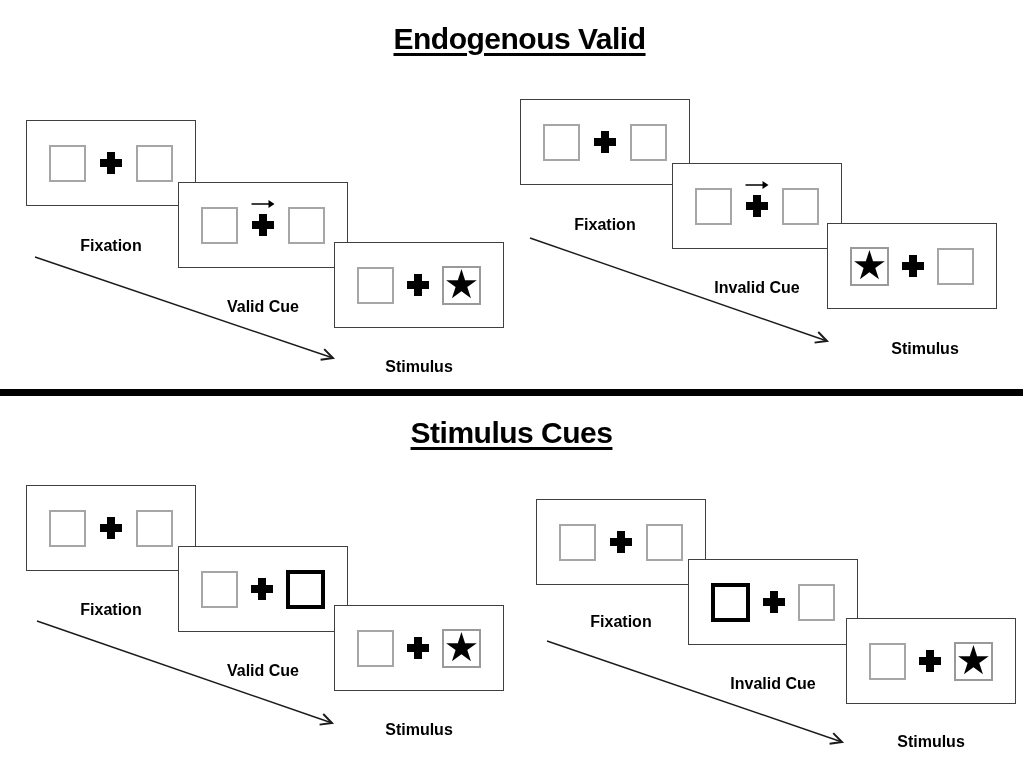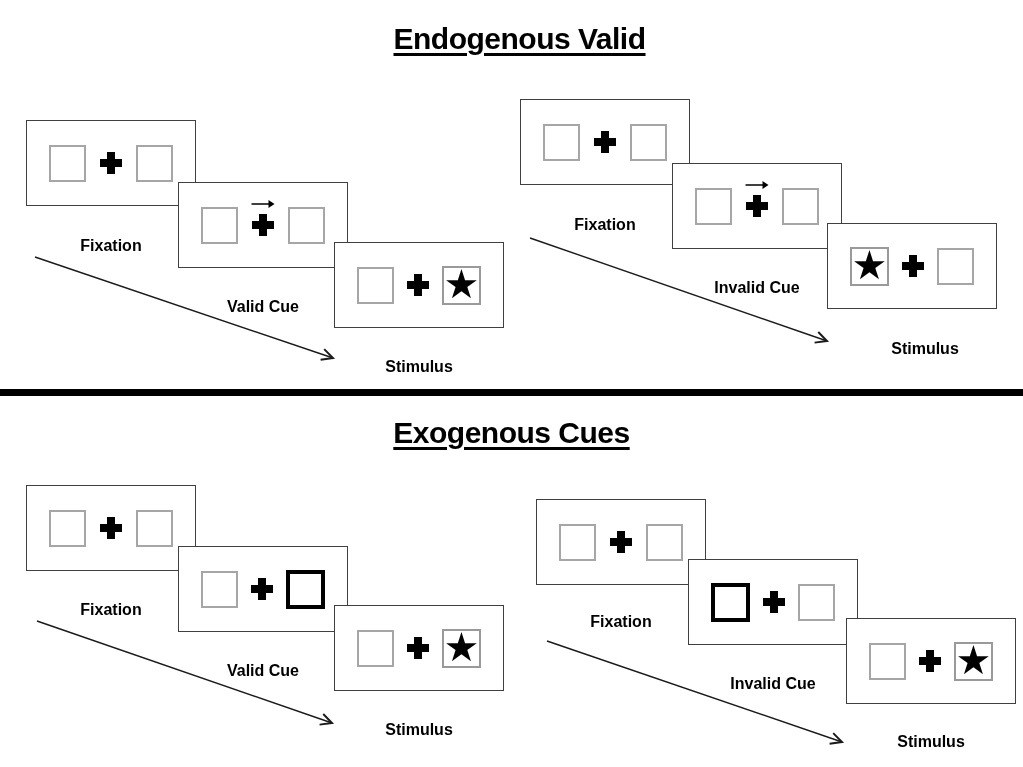--- a/index.html
+++ b/index.html
@@ -107,21 +107,21 @@
     <span class="star">★</span>
   </div>
   <div class="plus"></div>
   <div class="sq"></div>
 </div>
 <div class="plabel" style="left:840px;top:320px;">Stimulus</div>
 
 <div class="divider" style="top:389px;"></div>
 
 <div class="title" style="top:416px;left:0;">
-  <span class="ul">Exogenous Cues</span>
+  <span class="ul">Stimulus Cues</span>
 </div>
 
 <svg class="flow" style="left:30px;top:614px;" width="312" height="116">
   <defs>
       <marker id="ah3" markerWidth="14" markerHeight="14" refX="9" refY="5" orient="auto">
     <path d="M1,1 L9,5 L1,9" fill="none" stroke="#1a1a1a" stroke-width="1.4"></path>
       </marker>
     </defs>
   <line x1="7" y1="7" x2="302" y2="109" stroke="#1a1a1a" stroke-width="1.4" marker-end="url(#ah3)"></line>
 </svg>

